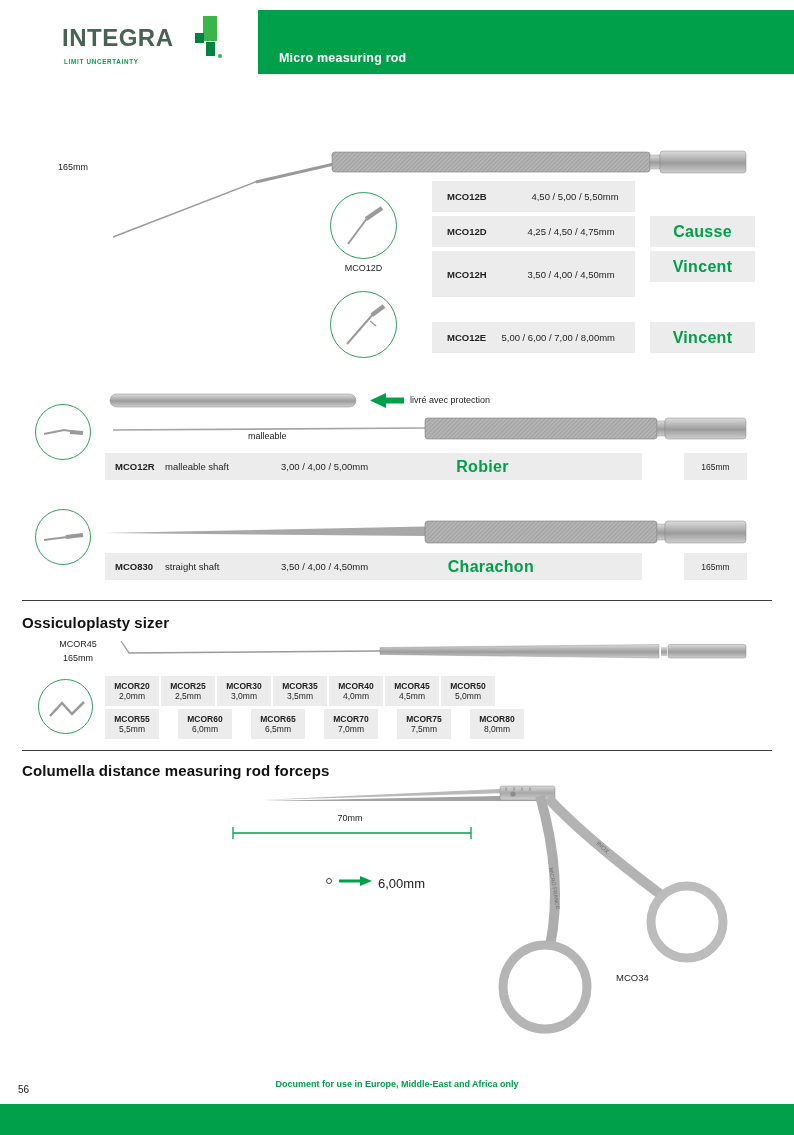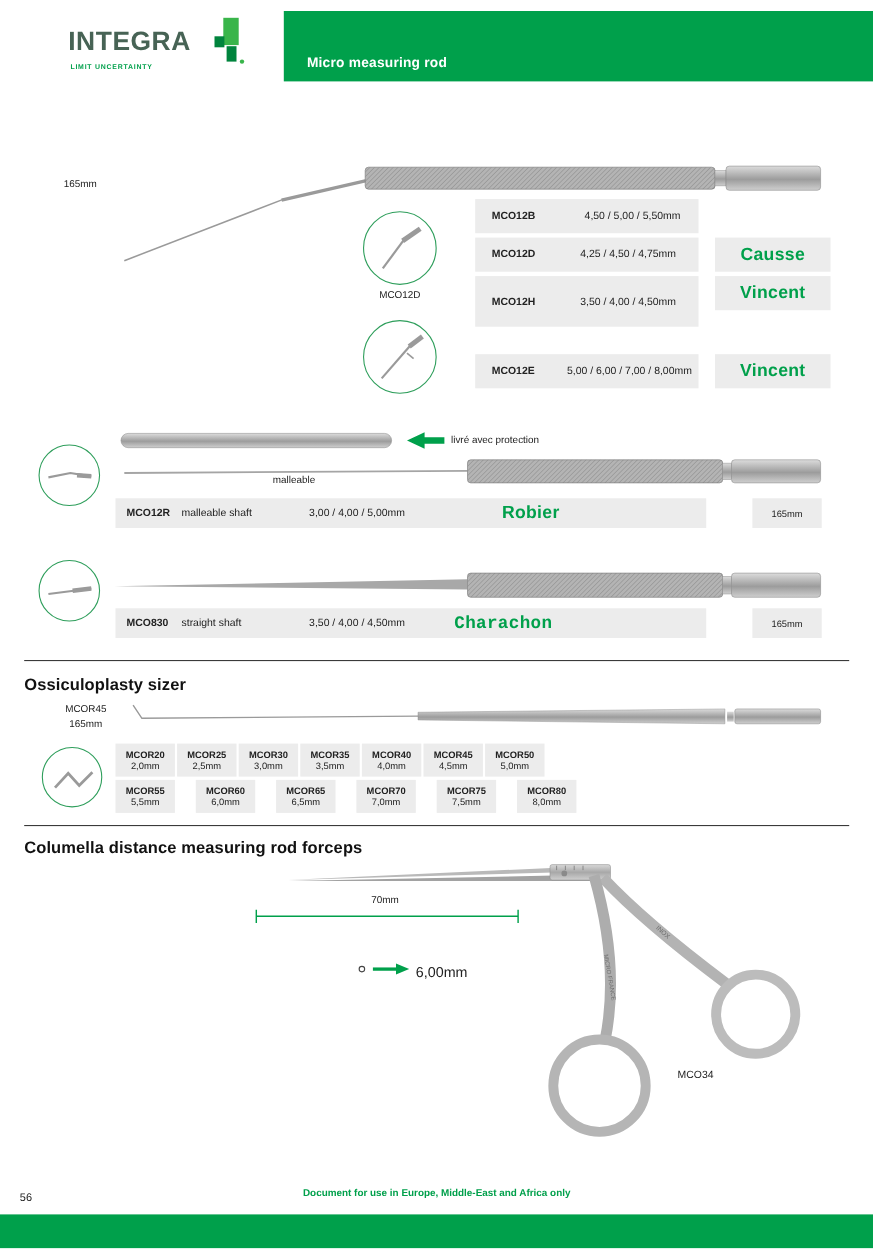--- a/index.html
+++ b/index.html
@@ -94,21 +94,21 @@
   <div class="abs row" style="left:432px; top:216px; width:203px; height:31px;">
     <span class="code" style="width:70px;">MCO12D</span>
     <span class="sizes" style="flex:1; text-align:center; padding-right:10px;">4,25 / 4,50 / 4,75mm</span>
   </div>
   <div class="abs row" style="left:432px; top:251px; width:203px; height:46px;">
     <span class="code" style="width:70px;">MCO12H</span>
     <span class="sizes" style="flex:1; text-align:center; padding-right:10px;">3,50 / 4,00 / 4,50mm</span>
   </div>
   <div class="abs row" style="left:432px; top:322px; width:203px; height:31px;">
     <span class="code" style="width:70px;">MCO12E</span>
-    <span class="sizes" style="flex:1; text-align:center; padding-right:6px;">5,00 / 6,00 / 7,00 / 8,00mm</span>
+    <span class="sizes" style="flex:1; text-align:center; padding-right:20px;">5,00 / 6,00 / 7,00 / 8,00mm</span>
   </div>
 
   <div class="abs name-box" style="left:650px; top:216px; width:105px; height:31px;">
     <span class="gname">Causse</span>
   </div>
   <div class="abs name-box" style="left:650px; top:251px; width:105px; height:31px;">
     <span class="gname">Vincent</span>
   </div>
   <div class="abs name-box" style="left:650px; top:322px; width:105px; height:31px;">
     <span class="gname">Vincent</span>
@@ -173,21 +173,21 @@
     <polygon points="104,25 425,18.5 425,28" fill="#a8a8a8"></polygon>
     <rect x="425" y="13" width="232" height="22" rx="3" fill="url(#kC)" stroke="#7d7d7d" stroke-width="0.6"></rect>
     <rect x="657" y="16" width="8" height="16" fill="url(#gC)" stroke="#8a8a8a" stroke-width="0.4"></rect>
     <rect x="665" y="13" width="81" height="22" rx="3" fill="url(#gC)" stroke="#8a8a8a" stroke-width="0.5"></rect>
   </svg>
 
   <div class="abs row" style="left:105px; top:553px; width:537px; height:27px; padding-left:10px;">
     <span class="code" style="width:50px;">MCO830</span>
     <span class="shafttype" style="width:116px;">straight shaft</span>
     <span class="sizes" style="width:132px;">3,50 / 4,00 / 4,50mm</span>
-    <span class="gname" style="flex:1; text-align:left; padding-right:68px;font-family:Liberation Mono, monospace;">Charachon</span>
+    <span class="gname" style="flex:1; text-align:right; padding-right:108px;">Charachon</span>
   </div>
   <div class="abs len-box" style="left:684px; top:553px; width:63px; height:27px;">165mm</div>
 
   <div class="abs divider" style="left:22px; top:600px; width:750px;"></div>
 
   <div class="abs h1" style="left:22px; top:614px;">Ossiculoplasty sizer</div>
 
   <div class="abs small-label" style="left:48px; top:639px; width:60px; text-align:center;">MCOR45</div>
   <div class="abs small-label" style="left:48px; top:653px; width:60px; text-align:center;">165mm</div>
 

